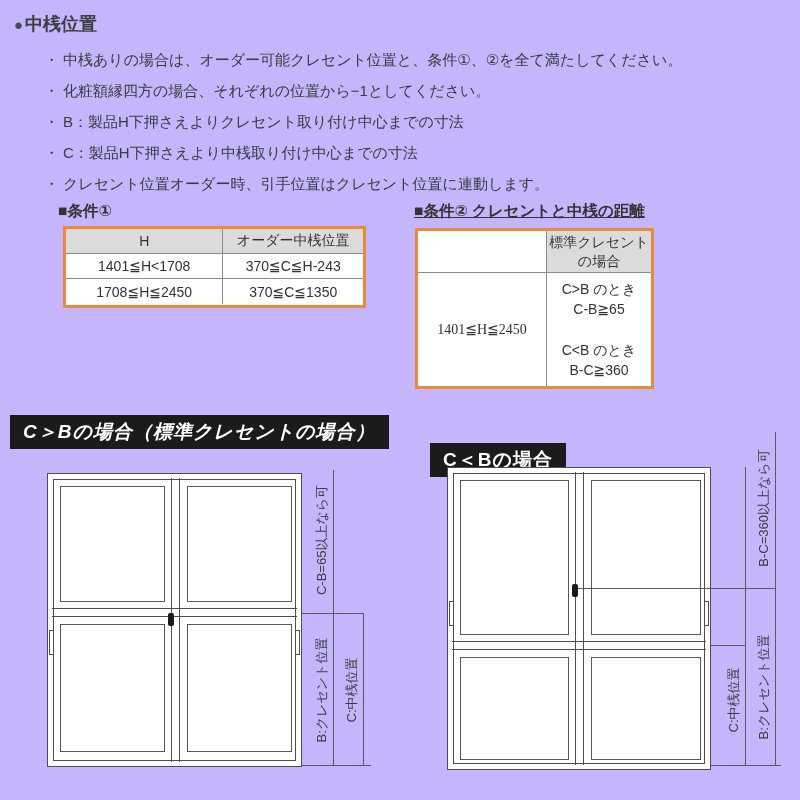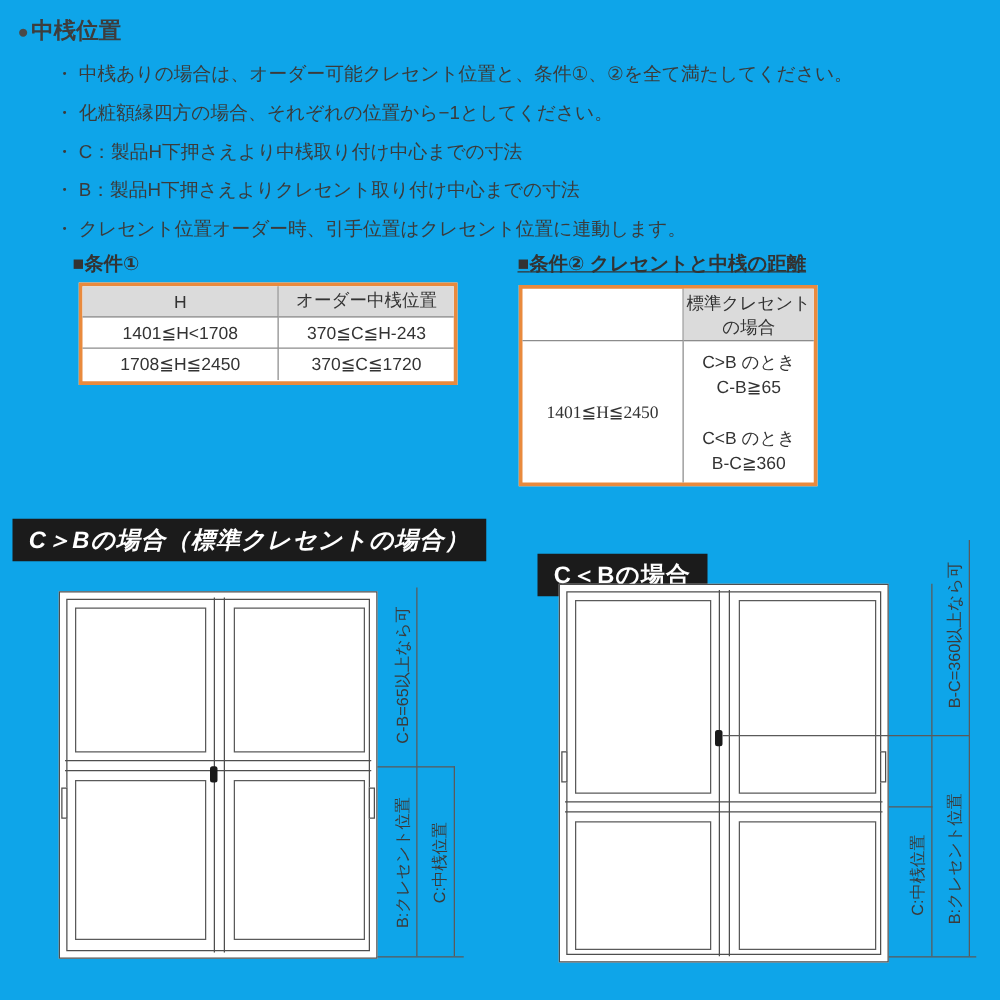--- a/index.html
+++ b/index.html
@@ -1,17 +1,17 @@
 <!DOCTYPE html>
 <html><head>
 <meta charset="utf-8">
 <style>
   html,body{margin:0;padding:0;background:#ffffff;}
   .page{
-    position:relative;width:800px;height:800px;background:#0ea5e9;overflow:hidden;
+    position:relative;width:800px;height:800px;background:#c4b5fd;overflow:hidden;
     font-family:"Liberation Sans","DejaVu Sans",sans-serif;color:#3a3a3a;
   }
   
   .doc-title{position:absolute;left:14px;top:12px;font-size:18px;font-weight:bold;color:#3d3d3d;}
   .doc-title .marker{font-size:15px;margin-right:2px;color:#4a4a4a;}
   
   .notes{position:absolute;left:44px;top:44px;width:750px;}
   .note-line{font-size:15px;line-height:31px;white-space:nowrap;color:#3b3b3b;}
   .note-line .nmark{margin-right:4px;}
   
@@ -69,24 +69,24 @@
   </div>
 
   <div class="notes">
     <div class="note-line">
       <span class="nmark">・</span><span>中桟ありの場合は、オーダー可能クレセント位置と、条件①、②を全て満たしてください。</span>
     </div>
     <div class="note-line">
       <span class="nmark">・</span><span>化粧額縁四方の場合、それぞれの位置から−1としてください。</span>
     </div>
     <div class="note-line">
-      <span class="nmark">・</span><span>C：製品H下押さえより中桟取り付け中心までの寸法</span>
+      <span class="nmark">・</span><span>B：製品H下押さえよりクレセント取り付け中心までの寸法</span>
     </div>
     <div class="note-line">
-      <span class="nmark">・</span><span>B：製品H下押さえよりクレセント取り付け中心までの寸法</span>
+      <span class="nmark">・</span><span>C：製品H下押さえより中桟取り付け中心までの寸法</span>
     </div>
     <div class="note-line">
       <span class="nmark">・</span><span>クレセント位置オーダー時、引手位置はクレセント位置に連動します。</span>
     </div>
   </div>
 
   <div class="sec-head sec1">
     <span>■</span><span>条件①</span>
   </div>
   <div class="sec-head sec2">
@@ -97,21 +97,21 @@
     <div class="trow">
       <div class="tcell c1 hdr gridb gridr">H</div>
       <div class="tcell c2 hdr gridb">オーダー中桟位置</div>
     </div>
     <div class="trow datarow">
       <div class="tcell c1 gridb gridr">1401≦H&lt;1708</div>
       <div class="tcell c2 gridb">370≦C≦H-243</div>
     </div>
     <div class="trow datarow">
       <div class="tcell c1 gridr">1708≦H≦2450</div>
-      <div class="tcell c2">370≦C≦1720</div>
+      <div class="tcell c2">370≦C≦1350</div>
     </div>
   </div>
 
   <div class="otable t2">
     <div class="trow hrow">
       <div class="tcell c1 gridb gridr"></div>
       <div class="tcell c2 hdr gridb preline">標準クレセント
 の場合</div>
     </div>
     <div class="trow brow">

